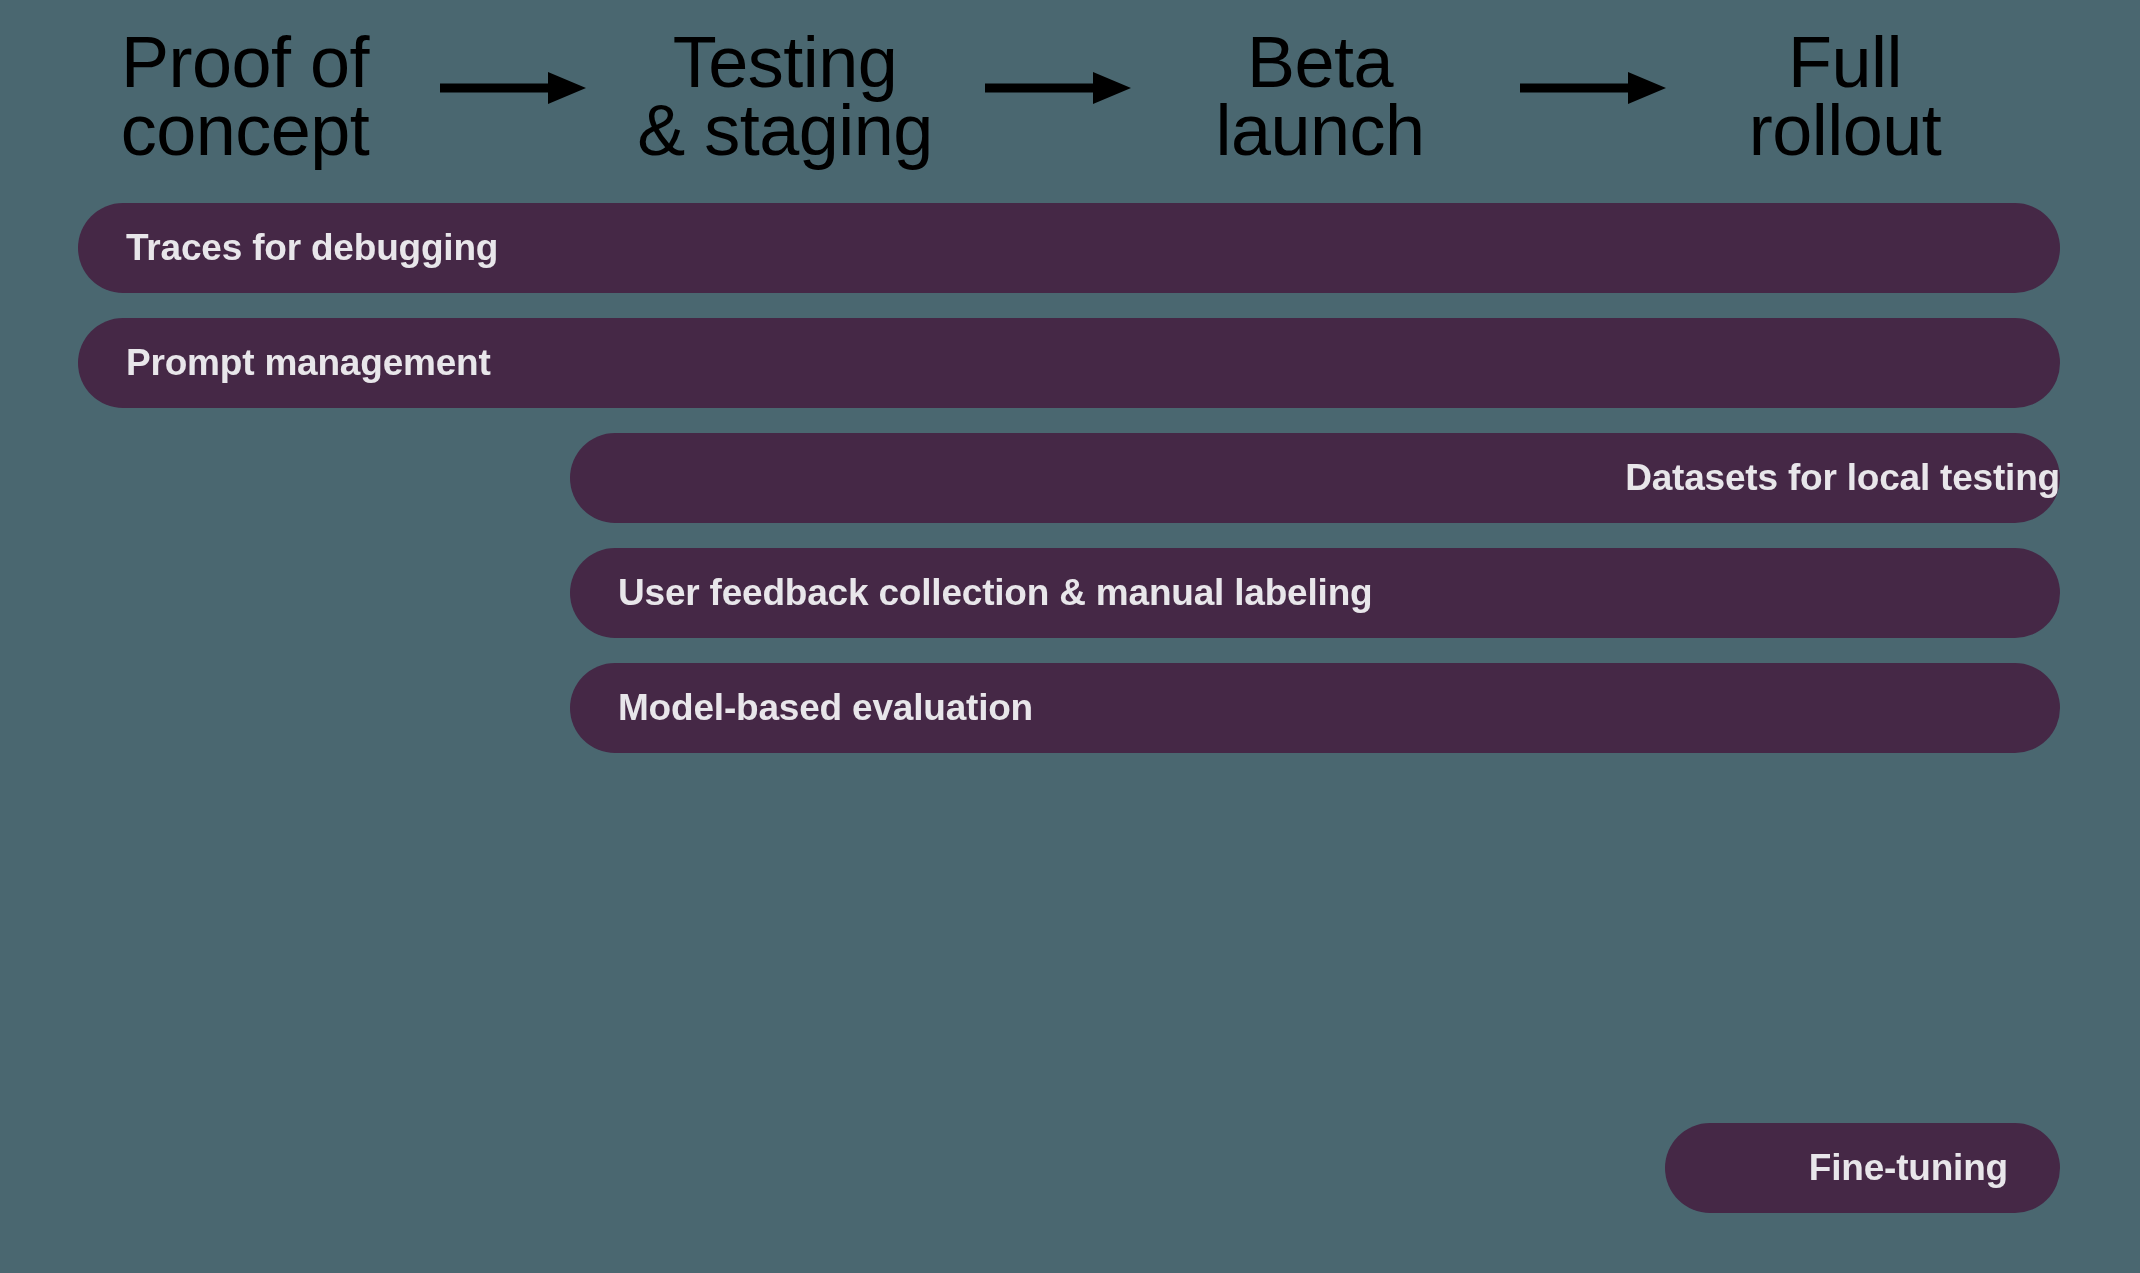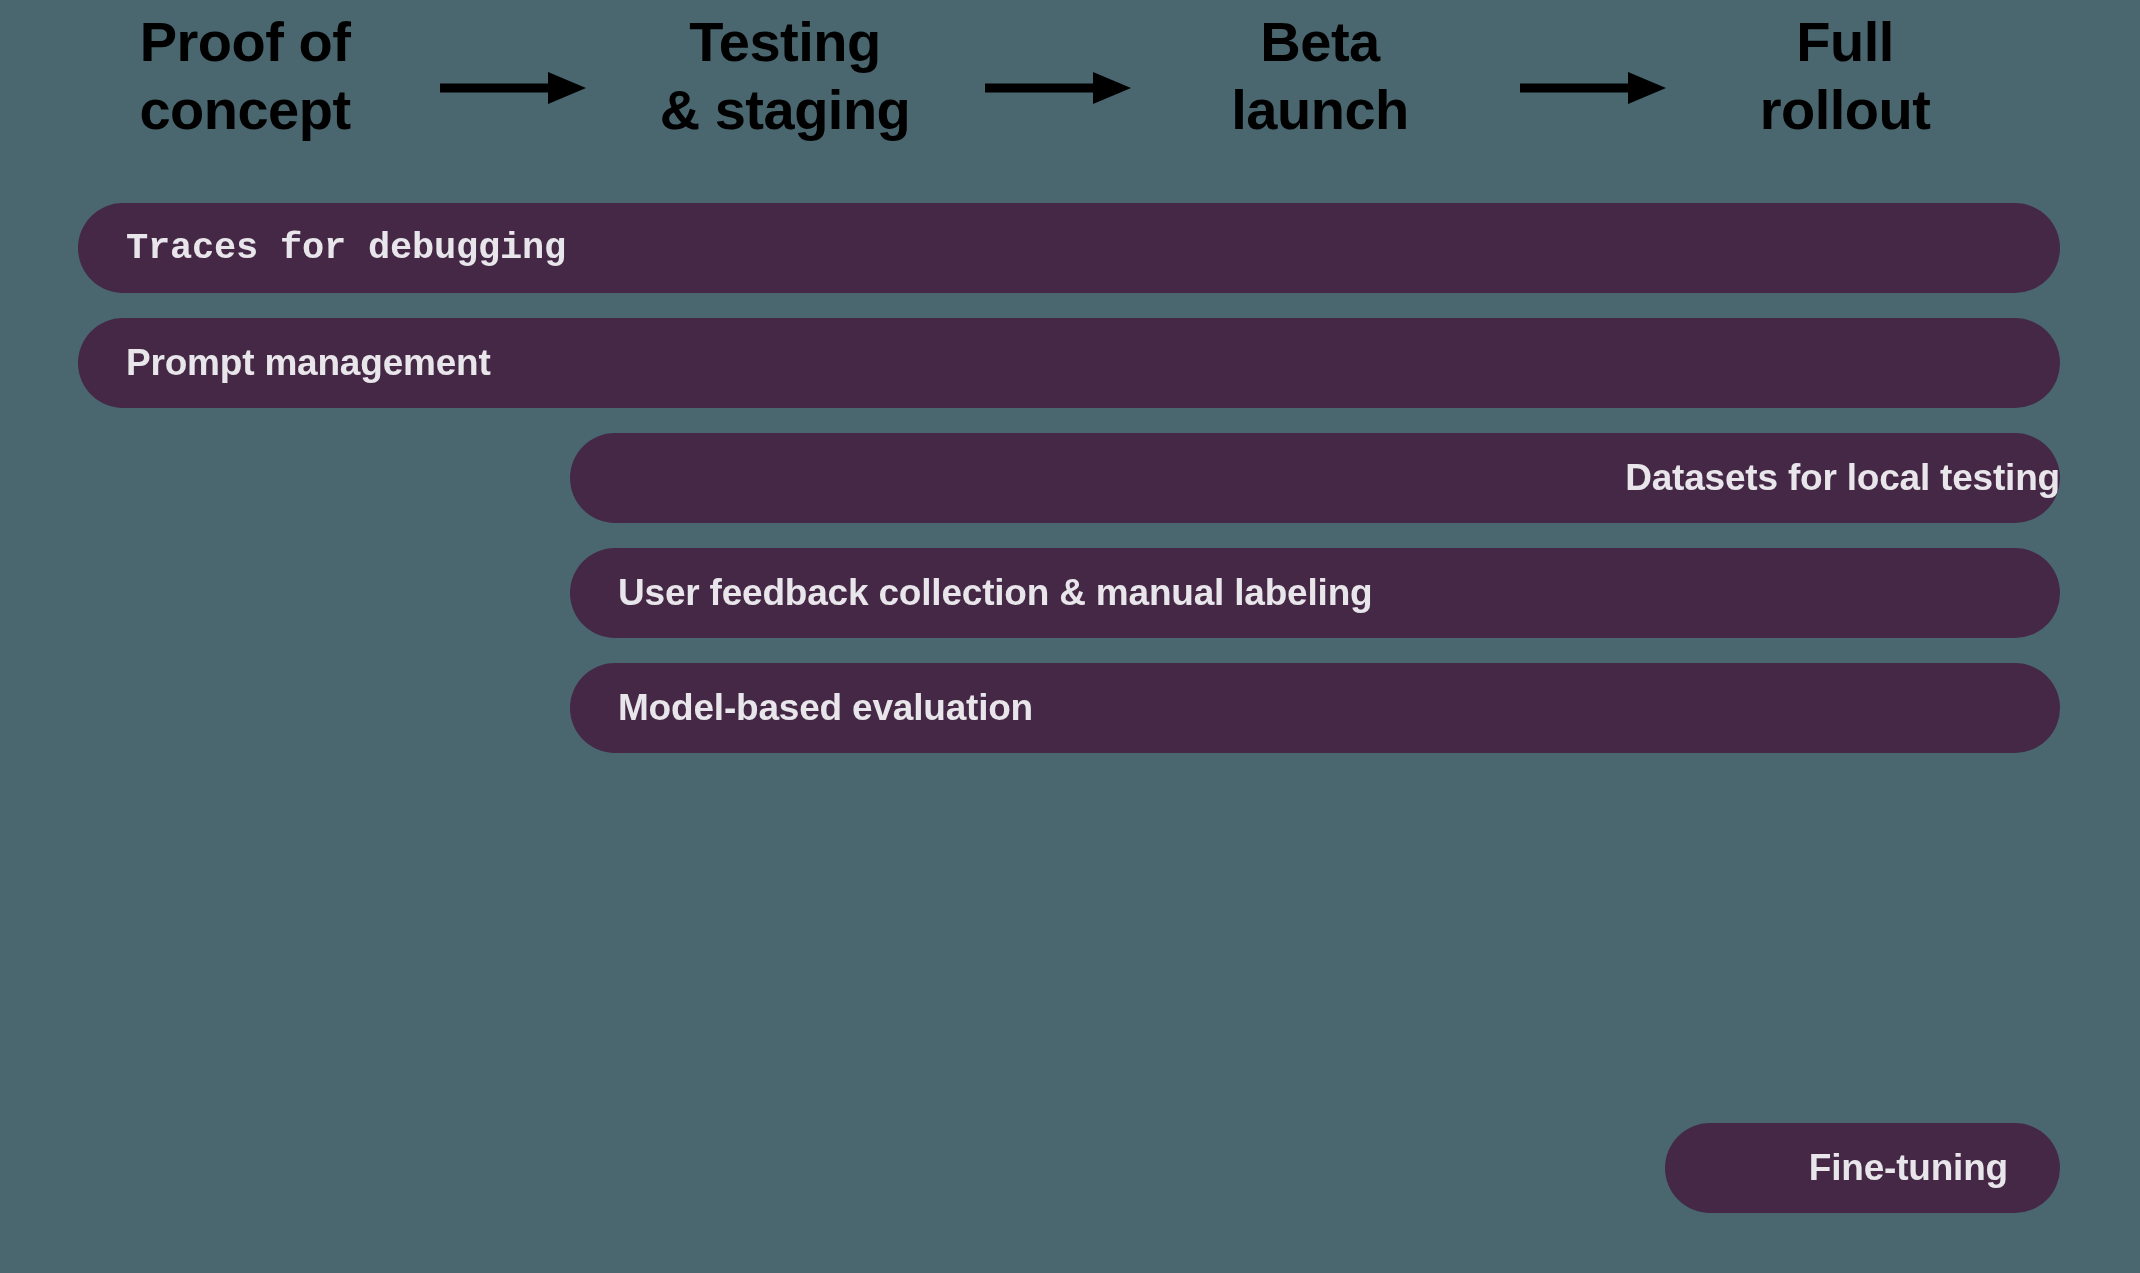--- a/index.html
+++ b/index.html
@@ -25,26 +25,26 @@
   .stage-header-row {
     position: absolute;
     left: 0;
     top: 0;
     width: 2140px;
     height: 175px;
   }
 
   .stage-label {
     position: absolute;
-    top: 8px;
+    top: 28px;
     width: 330px;
     text-align: center;
     color: #000000;
-    font-weight: bold;
-    font-size: 56px;
+    font-weight: normal;
+    font-size: 72px;
     line-height: 68px;
     letter-spacing: -0.5px;
     white-space: pre-line;
   }
   .stage-label.s0 { left: 80px;   }
   .stage-label.s1 { left: 620px;  }
   .stage-label.s2 { left: 1155px; }
   .stage-label.s3 { left: 1680px; }
 
   .stage-arrow {
@@ -117,21 +117,21 @@
     </div>
     <div class="stage-arrow a2">
       <svg viewBox="0 0 146 40" xmlns="http://www.w3.org/2000/svg" aria-hidden="true">
         <rect x="0" y="15.5" width="113" height="9" fill="#000000"></rect>
         <polygon points="108,4 146,20 108,36" fill="#000000"></polygon>
       </svg>
     </div>
   </div>
 
   <div class="bars-area" id="bars-area">
-      <div class="cap-bar align-left" style="left: 78px; width: 1982px; top: 28px; font-family: Liberation Mono, monospace;">
+      <div class="cap-bar align-left" style="left: 78px; width: 1982px; top: 28px;">
         <span class="cap-bar-label">Traces for debugging</span>
       </div>
       <div class="cap-bar align-left" style="left: 78px; width: 1982px; top: 143px;">
         <span class="cap-bar-label">Prompt management</span>
       </div>
       <div class="cap-bar align-left" style="left: 570px; width: 1490px; top: 258px; justify-content: flex-end;">
         <span class="cap-bar-label">Datasets for local testing</span>
       </div>
       <div class="cap-bar align-left" style="left: 570px; width: 1490px; top: 373px;">
         <span class="cap-bar-label">User feedback collection &amp; manual labeling</span>

